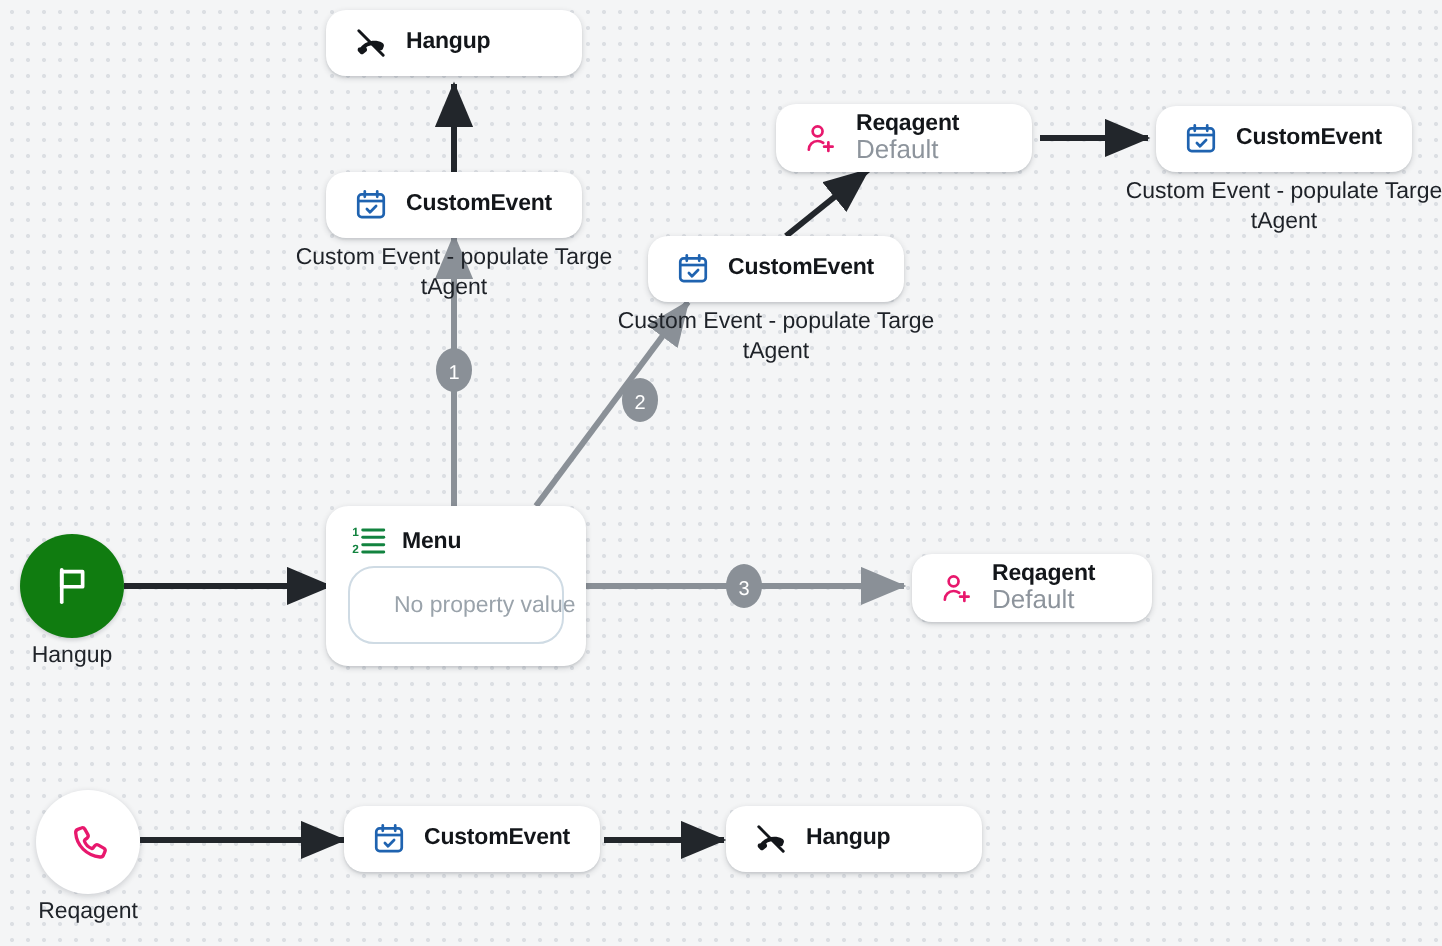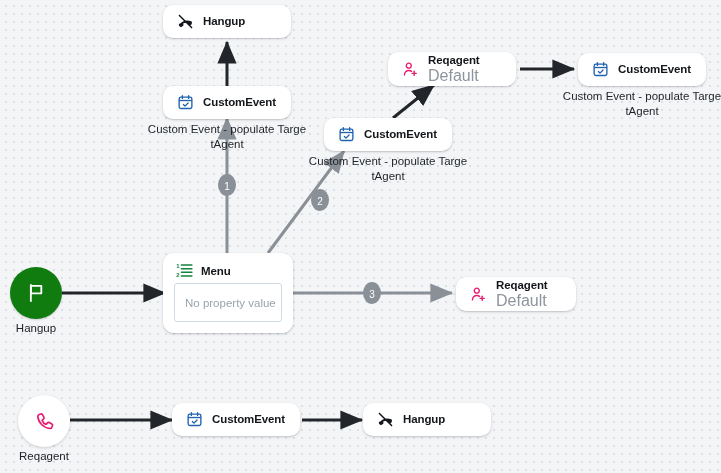--- a/index.html
+++ b/index.html
@@ -60,47 +60,47 @@
 
   .node .title {
     font-size: 11.5px;
     font-weight: bold;
     color: #13161a;
     white-space: nowrap;
     letter-spacing: -0.1px;
   }
 
   .node .subtitle {
-    font-size: 16px;
+    font-size: 13px;
     color: #8d949c;
     white-space: nowrap;
   }
 
   
   .node.menu {
     flex-direction: column;
     align-items: stretch;
     padding: 9px 11px 11px 11px;
     border-radius: 11px;
   }
   .menu-head {
     display: flex;
     align-items: center;
     margin-bottom: 4px;
     padding-left: 2px;
   }
   .menu-head .ico { margin-right: 8px; }
   .prop-box {
     border: 1px solid #cfdbe4;
-    border-radius: 3px;
+    border-radius: 13px;
     background: #ffffff;
     height: 38px;
     display: flex;
     align-items: center;
-    padding: 0 10px;
+    padding: 0 22px;
   }
   .prop-box .placeholder {
     font-size: 11.5px;
     color: #9aa3ab;
     white-space: nowrap;
   }
 
   
   .circle-node {
     position: absolute;

